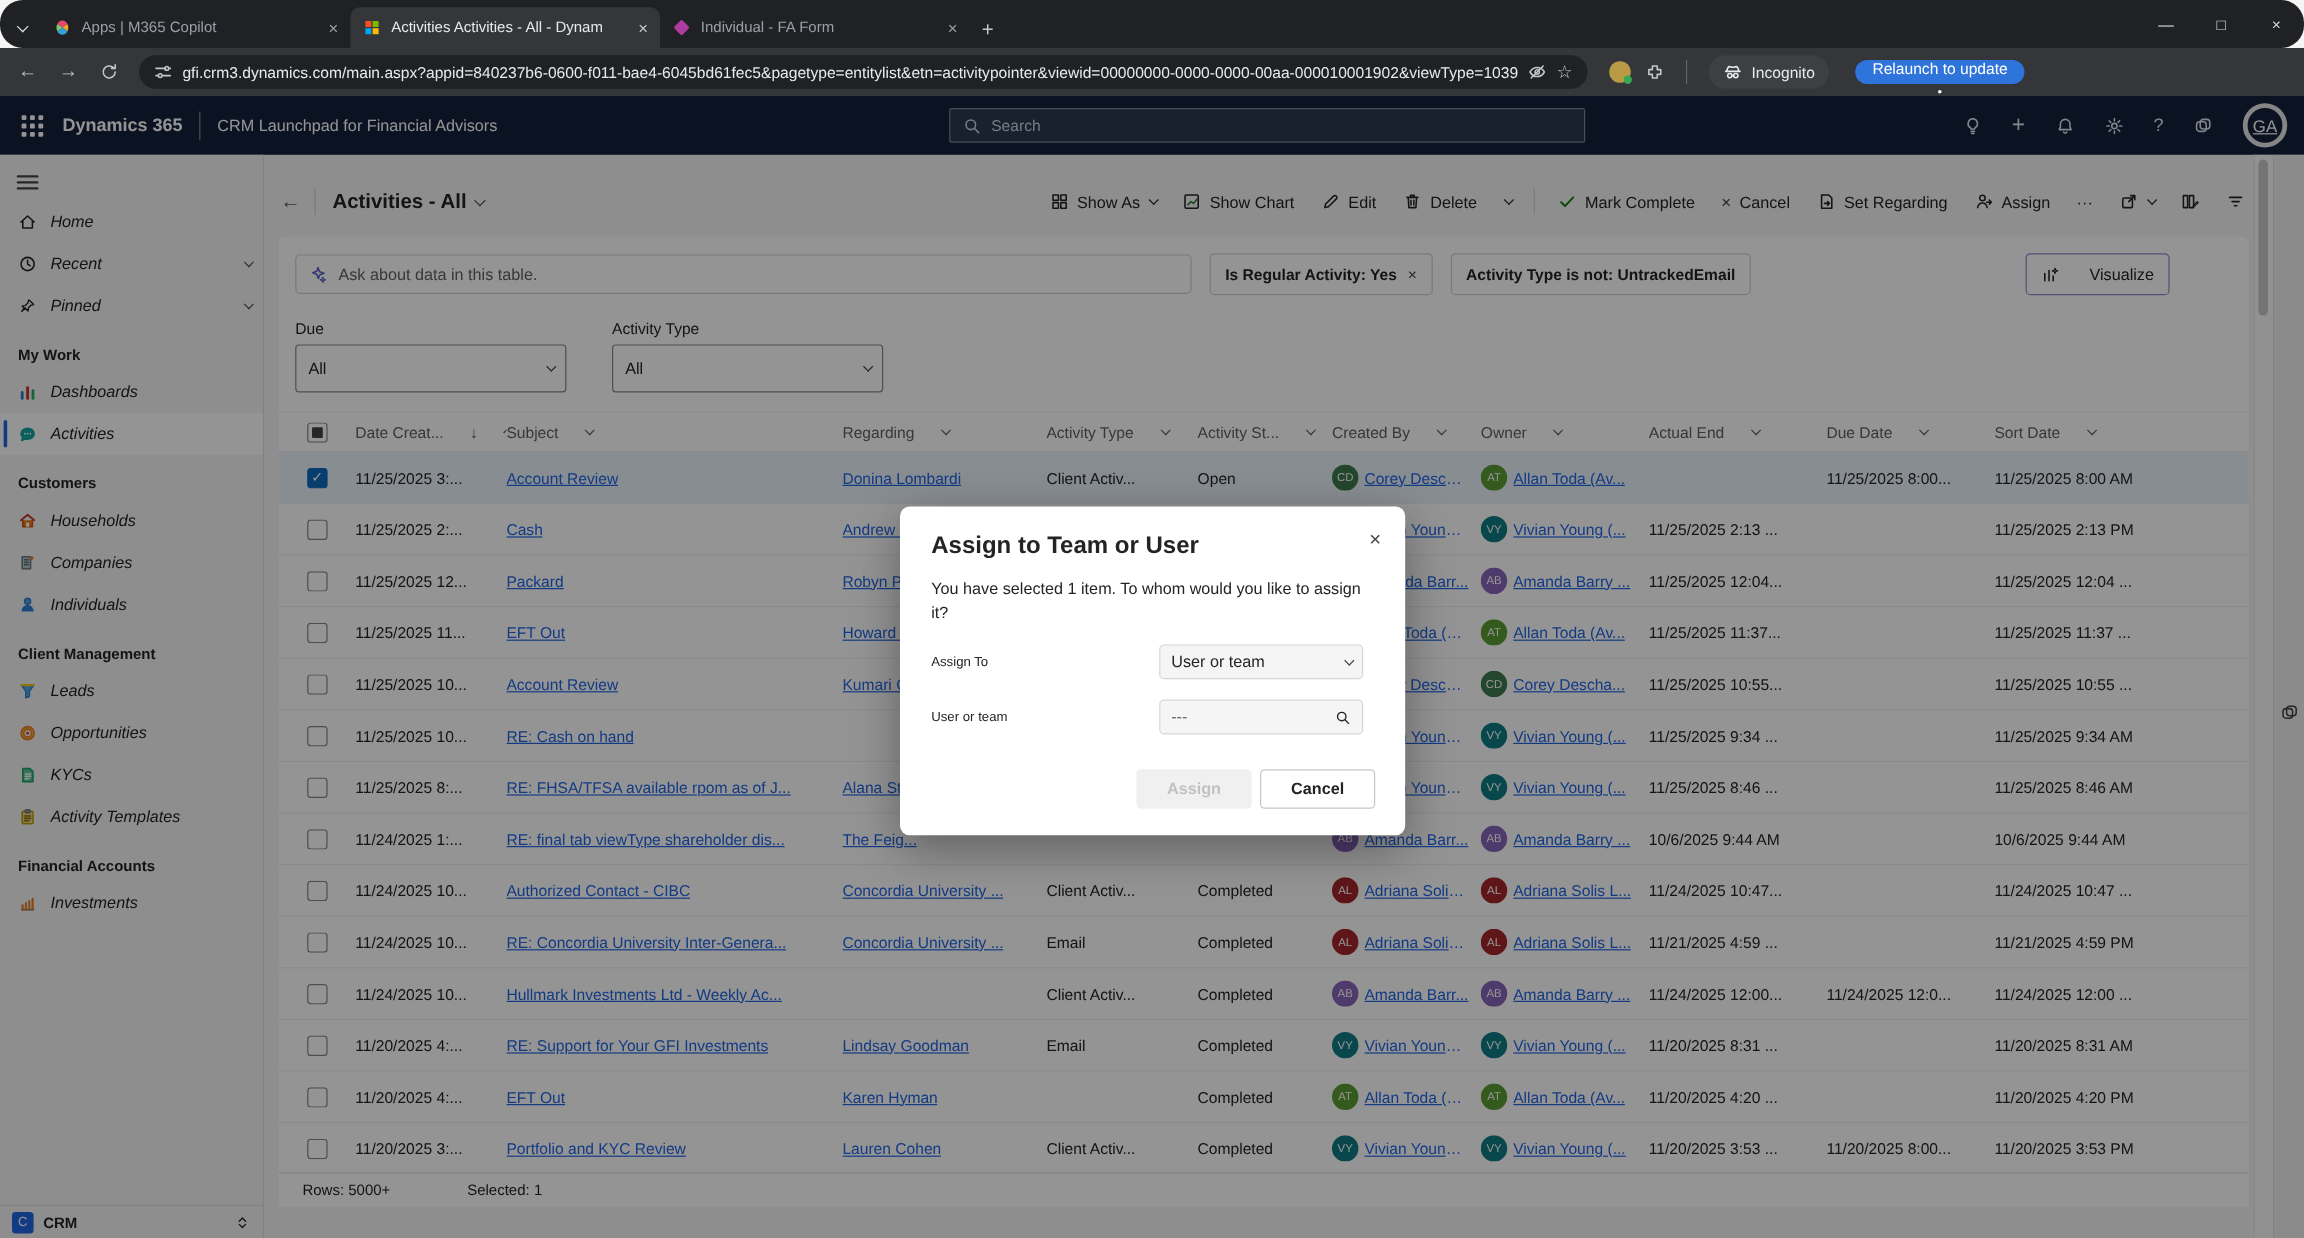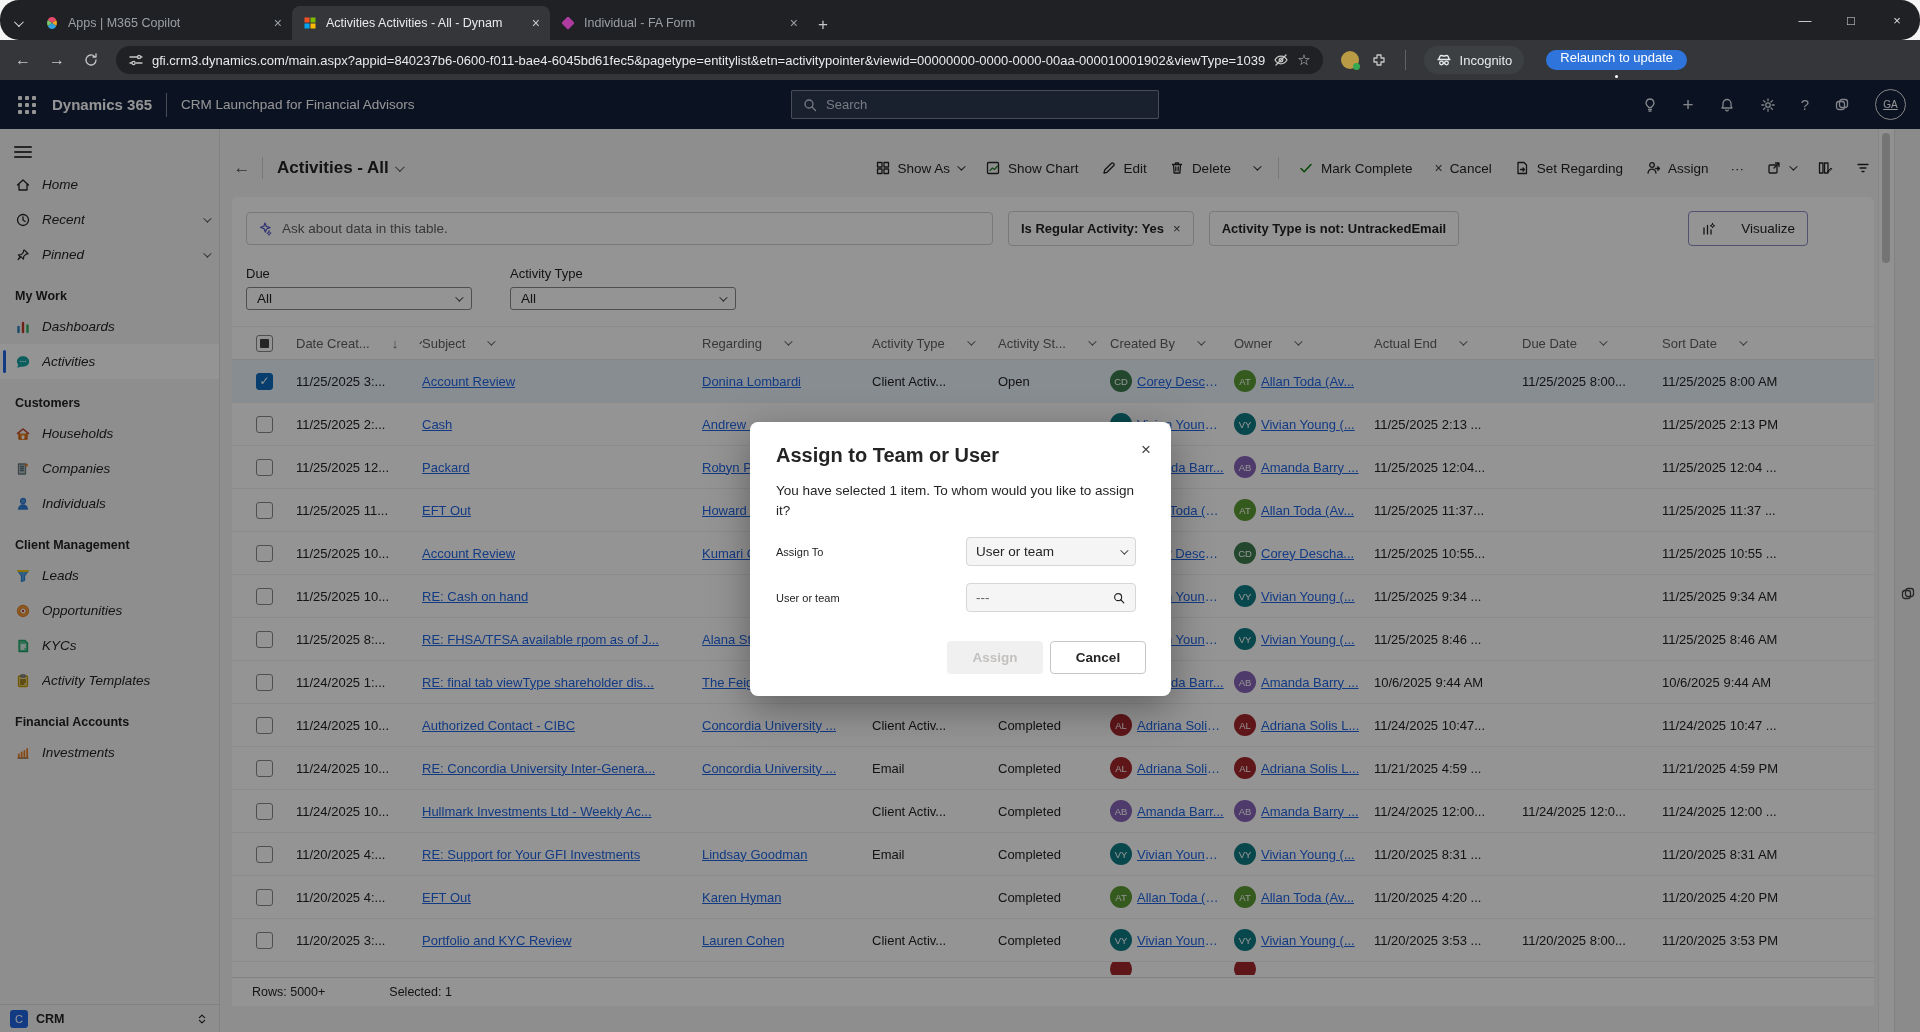--- a/index.html
+++ b/index.html
@@ -36,27 +36,27 @@
   .kebab{display:inline-flex;flex-direction:column;gap:2px;}
   .kebab i{width:3px;height:3px;border-radius:50%;background:#fff;}
   
   .d365-header{position:absolute;left:0;top:80px;width:1920px;height:49px;background:#14213d;color:#fff;
     display:flex;align-items:center;}
   .waffle{display:grid;grid-template-columns:repeat(3,4px);gap:3px;margin:0 16px 0 18px;}
   .waffle i{width:4px;height:4px;background:#fff;border-radius:1px;}
   .brand{font-size:15px;font-weight:bold;margin-right:14px;}
   .hdr-div{width:1px;height:24px;background:rgba(255,255,255,.45);margin-right:14px;}
   .appname{font-size:13.5px;}
-  .hdr-search{position:absolute;left:791px;top:10px;width:368px;height:29px;border:1px solid rgba(255,255,255,.4);
+  .hdr-search{position:absolute;left:791px;top:10px;width:530px;height:29px;border:1px solid rgba(255,255,255,.4);
     background:rgba(255,255,255,.10);border-radius:2px;display:flex;align-items:center;gap:8px;padding:0 10px;
     box-sizing:border-box;font-size:13px;color:#cdd5e3;}
   .hdr-icons{position:absolute;right:14px;top:0;height:49px;display:flex;align-items:center;gap:25px;color:#dfe3ea;}
   .hdr-icons .q{font-size:15px;}
-  .avatar-ga{width:29px;height:29px;border-radius:50%;border:1px solid #e5e5e5;display:flex;align-items:center;
-    justify-content:center;font-size:10px;color:#fff;text-decoration:underline;}
+  .avatar-ga{width:29px;height:29px;border-radius:50%;border:4px solid #e5e5e5;display:flex;align-items:center;
+    justify-content:center;font-size:14px;color:#fff;text-decoration:underline;}
   
   .app{position:absolute;left:0;top:129px;width:1920px;height:903px;display:flex;}
   .sidebar{width:220px;background:#f6f5f4;border-right:1px solid #e1e1e1;box-sizing:border-box;
     display:flex;flex-direction:column;font-size:13.5px;color:#242424;}
   .burger{margin:14px 0 6px 14px;width:18px;}
   .burger i{display:block;height:2px;background:#444;margin:3px 0;border-radius:1px;}
   .nav{flex:1;overflow:hidden;}
   .nav-item{height:35px;display:flex;align-items:center;gap:11px;padding:0 10px 0 15px;position:relative;}
   .nav-item .lbl{flex:1;white-space:nowrap;overflow:hidden;font-style:italic;}
   .nav-item.active{background:#fff;}
@@ -87,21 +87,21 @@
   .filter-row{display:flex;align-items:center;padding:14px 16px 4px 14px;}
   .ask-box{flex:0 0 747px;height:33px;border:1px solid #d1d1d1;border-radius:4px;display:flex;align-items:center;
     gap:9px;padding:0 10px;box-sizing:border-box;color:#616161;font-size:13.5px;}
   .pill{display:flex;align-items:center;gap:9px;height:33px;border:1px solid #d1d1d1;border-radius:4px;
     padding:0 12px;margin-left:15px;font-size:13px;font-weight:bold;color:#242424;white-space:nowrap;}
   .pill .x{font-size:13px;font-weight:normal;color:#424242;}
   .visualize{margin-left:auto;margin-right:50px;display:flex;align-items:center;gap:24px;height:33px;
     border:1px solid #8b8cc7;border-radius:4px;padding:0 12px;font-size:13.5px;color:#242424;}
   .dd-row{display:flex;gap:38px;padding:16px 0 0 14px;}
   .dd-group{display:flex;flex-direction:column;gap:6px;font-size:13px;color:#242424;}
-  .dd-box{width:226px;height:23px;border:1px solid #8a8886;border-radius:3px;background:#fff;display:flex;
+  .dd-box{width:226px;height:40px;border:1px solid #8a8886;border-radius:3px;background:#fff;display:flex;
     align-items:center;padding:0 10px;box-sizing:border-box;font-size:13.5px;}
   .dd-box .val{flex:1;}
   
   .grid{margin-top:16px;flex:1;min-height:0;overflow:hidden;font-size:13px;}
   .grow{display:grid;grid-template-columns:64px 126px 280px 170px 126px 112px 124px 140px 148px 140px 1fr;
     align-items:center;border-bottom:1px solid #f0f0f0;height:42px;}
   .grow.hdr{height:32px;color:#616161;border-top:1px solid #f0f0f0;border-bottom:1px solid #e6e6e6;}
   .grow.sel{background:#ebf3fc;}
   .cell{padding-right:10px;white-space:nowrap;overflow:hidden;text-overflow:ellipsis;display:flex;
     align-items:center;gap:5px;color:#242424;}

